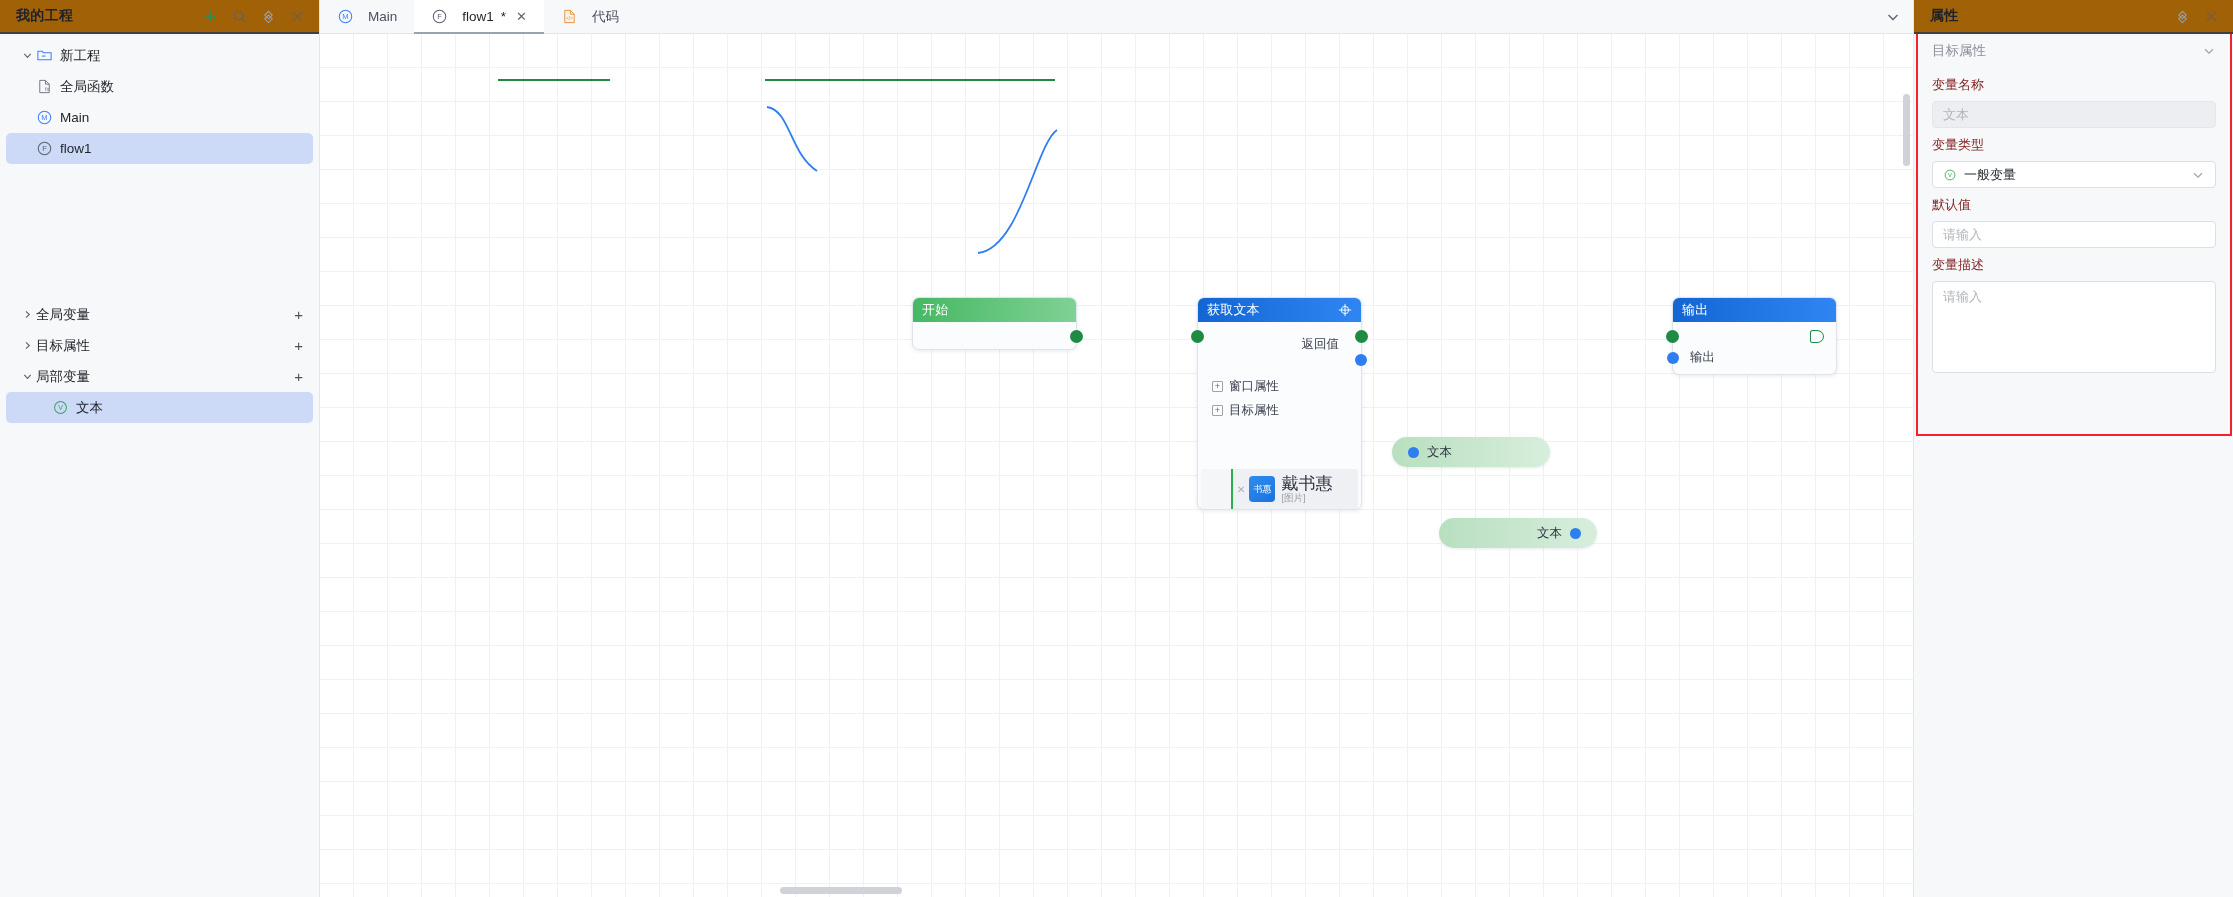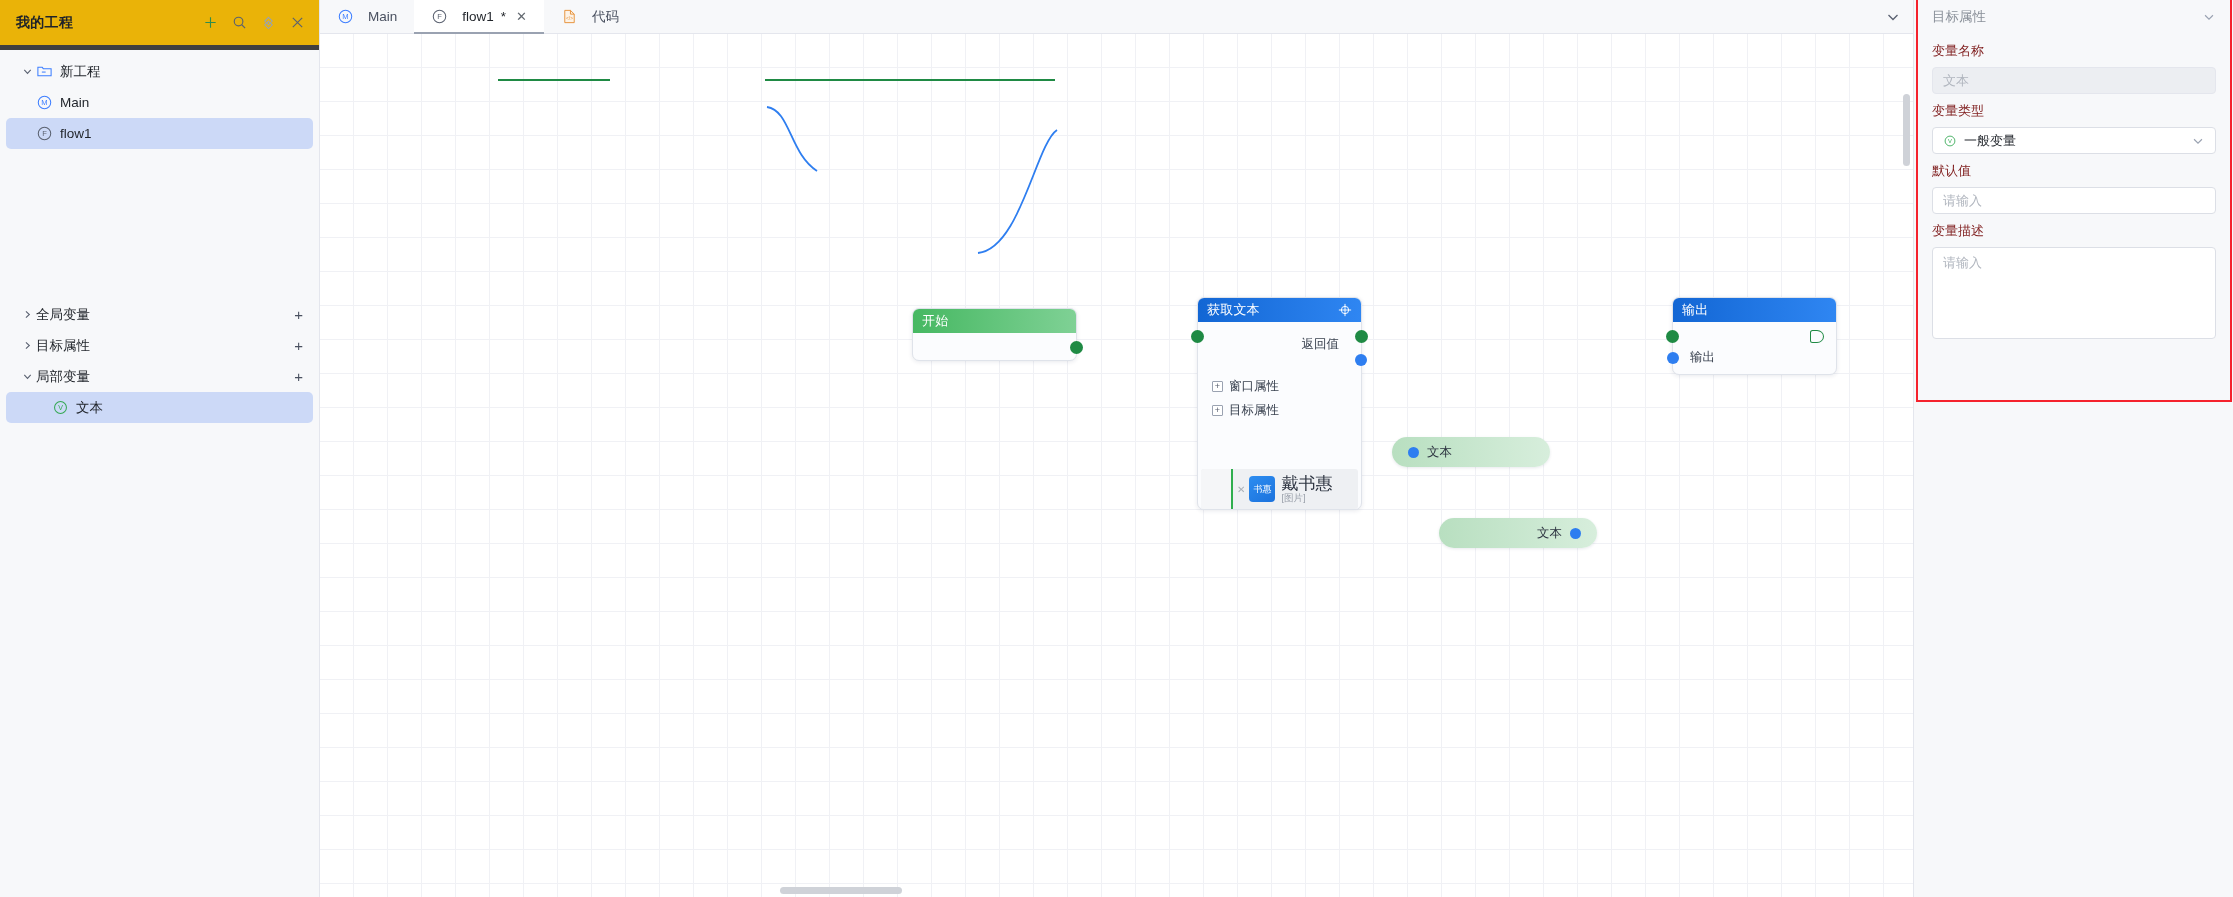--- a/index.html
+++ b/index.html
@@ -13,25 +13,25 @@
 
   
   .sidebar {
     width: 320px; height: 897px;
     background: #f7f8fa;
     border-right: 1px solid #e4e6ed;
     display: flex; flex-direction: column;
     flex: 0 0 320px;
   }
   .panel-head {
-    height: 50px; min-height: 34px;
+    height: 34px; min-height: 34px;
     display: flex; align-items: center;
     padding: 0 14px 0 16px;
-    border-bottom: 5px solid #404040;
-    background: #eab308;
+    border-bottom: 2px solid #404040;
+    background: #a16207;
   }
   .panel-title {
     font-size: 14px; font-weight: bold; color: #1f2329;
     letter-spacing: .3px; flex: 1;
   }
   .head-icons { display: flex; align-items: center; gap: 14px; }
   .hicon { width: 15px; height: 15px; display: block; cursor: pointer; }
 
   .tree { padding: 6px 0 0 0; flex: 0 0 auto; }
   .tree-row {
@@ -237,20 +237,28 @@
               <path d="M2.5 4.3L6 8l3.5-3.7" stroke="#5a6170" stroke-width="1.2" fill="none"></path>
             </svg>
         </span>
         <svg class="ticon" viewBox="0 0 18 18">
             <path d="M2 4.6h4.6l1.1 1.4H16v7.6H2z" stroke="#3d7eff" stroke-width="1.1" fill="none" rx="1"></path>
             <path d="M6.2 9.6h4" stroke="#3d7eff" stroke-width="1.1"></path>
           </svg>
         <span class="lbl">新工程</span>
       </div>
 
+      <div class="tree-row indent1">
+        <svg class="ticon" viewBox="0 0 18 18">
+            <path d="M4 2.5h6l4 4v9H4z" stroke="#6b7280" stroke-width="1" fill="none"></path>
+            <path d="M10 2.5v4h4" stroke="#6b7280" stroke-width="1" fill="none"></path>
+            <text x="9.5" y="14" font-size="6" fill="#6b7280">fx</text>
+          </svg>
+        <span class="lbl">全局函数</span>
+      </div>
 
       <div class="tree-row indent1">
         <svg class="ticon" viewBox="0 0 18 18">
             <circle cx="9" cy="9" r="6.6" stroke="#3d7eff" stroke-width="1.1" fill="none"></circle>
             <text x="9" y="12" font-size="8" fill="#3d7eff" text-anchor="middle">M</text>
           </svg>
         <span class="lbl">Main</span>
       </div>
 
       <div class="tree-row indent1 selected">
@@ -340,21 +348,21 @@
     <div class="canvas-wrap">
       <div class="grid"></div>
 
       <svg class="edges" viewBox="0 0 1593 862" preserveAspectRatio="none">
         <path d="M 178 46 L 290 46" stroke="#1f8a44" stroke-width="2" fill="none"></path>
         <path d="M 445 46 L 735 46" stroke="#1f8a44" stroke-width="2" fill="none"></path>
         <path d="M 447 73 C 470 76 470 120 497 137" stroke="#2e7ef0" stroke-width="1.8" fill="none"></path>
         <path d="M 658 219 C 700 215 716 110 737 96" stroke="#2e7ef0" stroke-width="1.8" fill="none"></path>
       </svg>
 
-      <div class="node" style="left:592px; top:274px; width:165px; height:53px;">
+      <div class="node" style="left:592px; top:263px; width:165px; height:53px;">
         <div class="node-head head-green">
           <span>开始</span>
         </div>
         <div class="node-body" style="height:29px;">
           <span class="port" style="right:-7px; top:8px;"></span>
         </div>
       </div>
 
       <div class="node" style="left:877px; top:263px; width:165px; height:213px;">
         <div class="node-head head-blue">
@@ -412,20 +420,32 @@
         <span>文本</span>
         <span class="dot"></span>
       </div>
 
       <div class="vscroll"></div>
       <div class="hscroll"></div>
     </div>
   </div>
 
   <div class="rightpanel">
+    <div class="panel-head">
+      <div class="panel-title">属性</div>
+      <div class="head-icons">
+        <svg class="hicon" viewBox="0 0 16 16">
+            <path d="M8 2.5l4 4-4 4-4-4z" stroke="#9aa2b1" stroke-width="1.1" fill="none"></path>
+            <path d="M8 6.5l4 4-4 4-4-4z" stroke="#9aa2b1" stroke-width="1.1" fill="none"></path>
+          </svg>
+        <svg class="hicon" viewBox="0 0 16 16">
+            <path d="M3 3l10 10M13 3L3 13" stroke="#5a6170" stroke-width="1.2"></path>
+          </svg>
+      </div>
+    </div>
 
     <div class="props-box">
       <div class="collapse-row">
         <span>目标属性</span>
         <svg class="chev" width="14" height="14" viewBox="0 0 16 16">
             <path d="M3.5 6L8 10.5 12.5 6" stroke="#9aa2b1" stroke-width="1.3" fill="none"></path>
           </svg>
       </div>
 
       <div class="field-label">变量名称</div>

